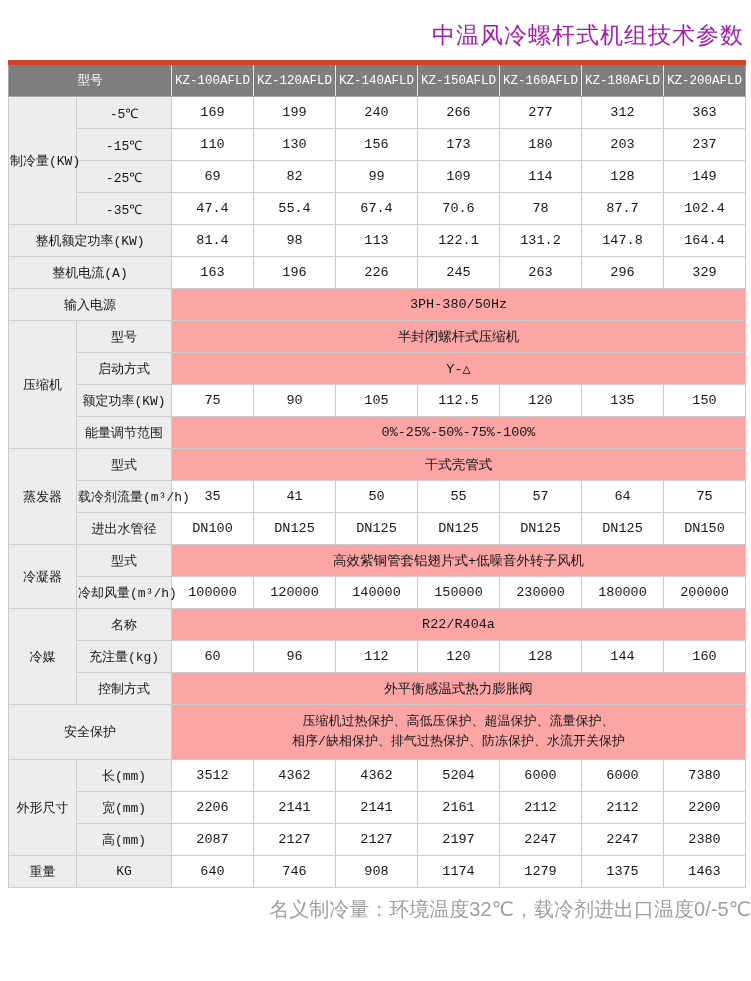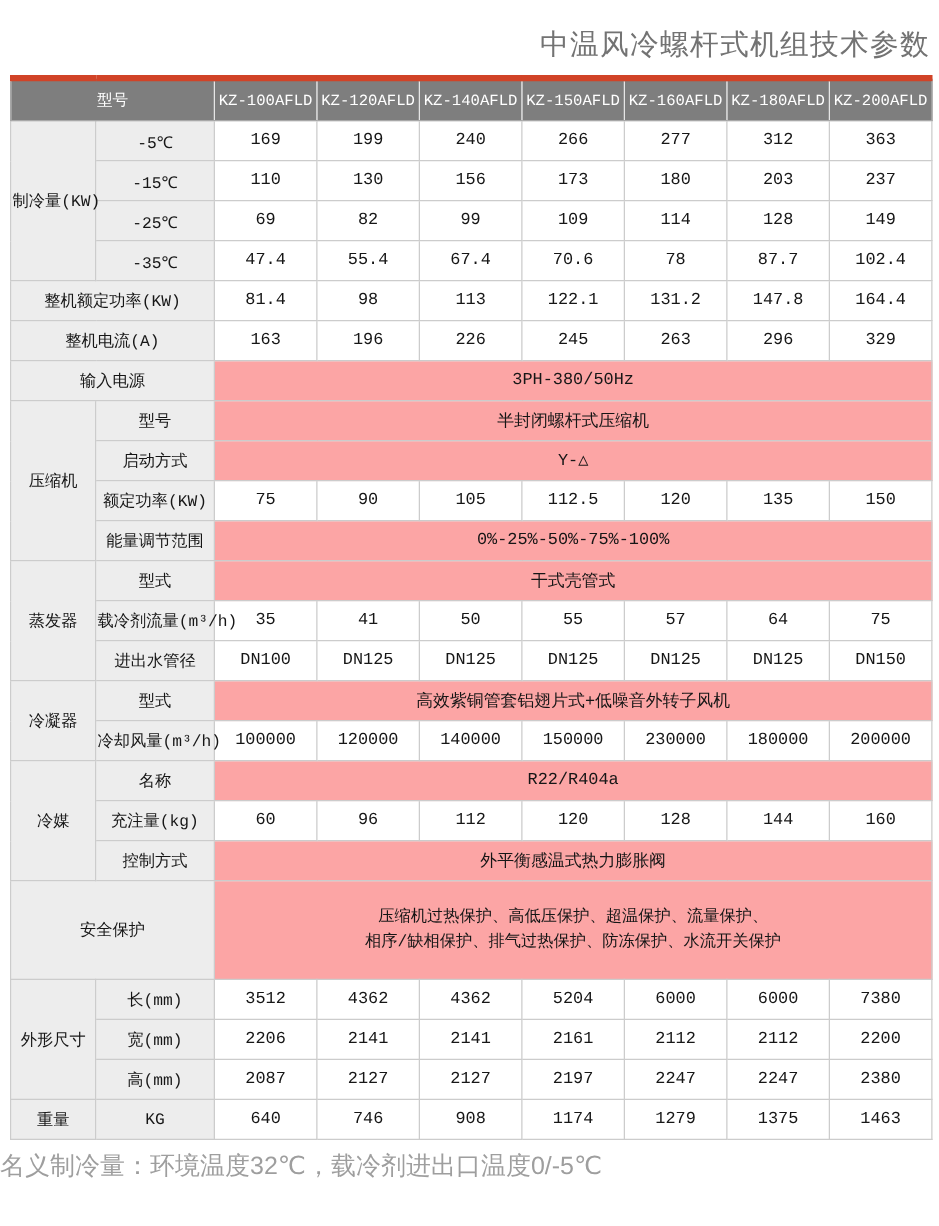--- a/index.html
+++ b/index.html
@@ -6,21 +6,21 @@
   body{
     width:751px;height:981px;overflow:hidden;
     font-family:"Liberation Sans","DejaVu Sans",sans-serif;
     color:#161616;
   }
   .page-title{
     text-align:right;
     padding:20px 7px 9px 0;
     font-size:23px;
     letter-spacing:1px;
-    color:#737373;
+    color:#a21caf;
   }
   table.spec{
     border-collapse:collapse;
     table-layout:fixed;
     margin-left:8px;
     width:737px;
     border-top:5px solid #d14327;
     font-size:13.5px;
     font-family:Liberation Mono, monospace;
   }
@@ -44,27 +44,28 @@
     border-right-color:#e6e6e6;
     border-left-color:#e6e6e6;
   }
   th:first-child{border-left-color:#a8a8a8;}
   th:last-child{border-right-color:#a8a8a8;}
   td.grp,td.lbl{background:#ededed;font-size:13px;}
   td.mrg{background:#fca5a5;}
   td.val{background:#ffffff;font-size:13.5px;}
   td.safety{
     height:auto;
-    padding:19px 0;
+    padding:7px 0;
     line-height:1.55;
     font-size:13px;
   }
   .footnote{
     margin-top:6px;
-    padding-right:10px;
+    padding-right:0;
+    text-align:right;
     color:#9e9e9e;
     font-size:20px;
     line-height:31px;
   }
 </style>
 </head>
 <body>
 
 <div class="page-title">中温风冷螺杆式机组技术参数</div>
 

